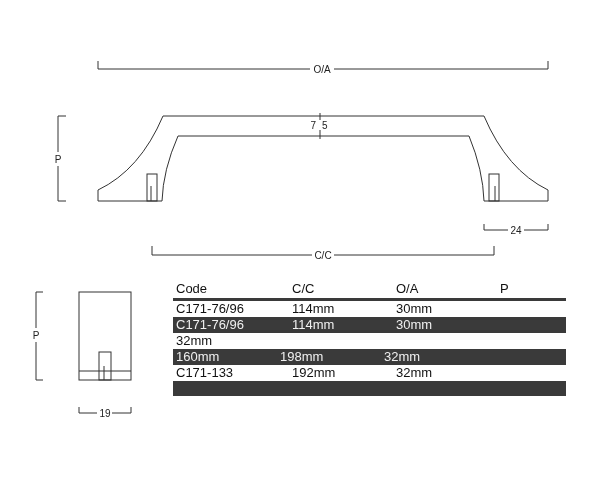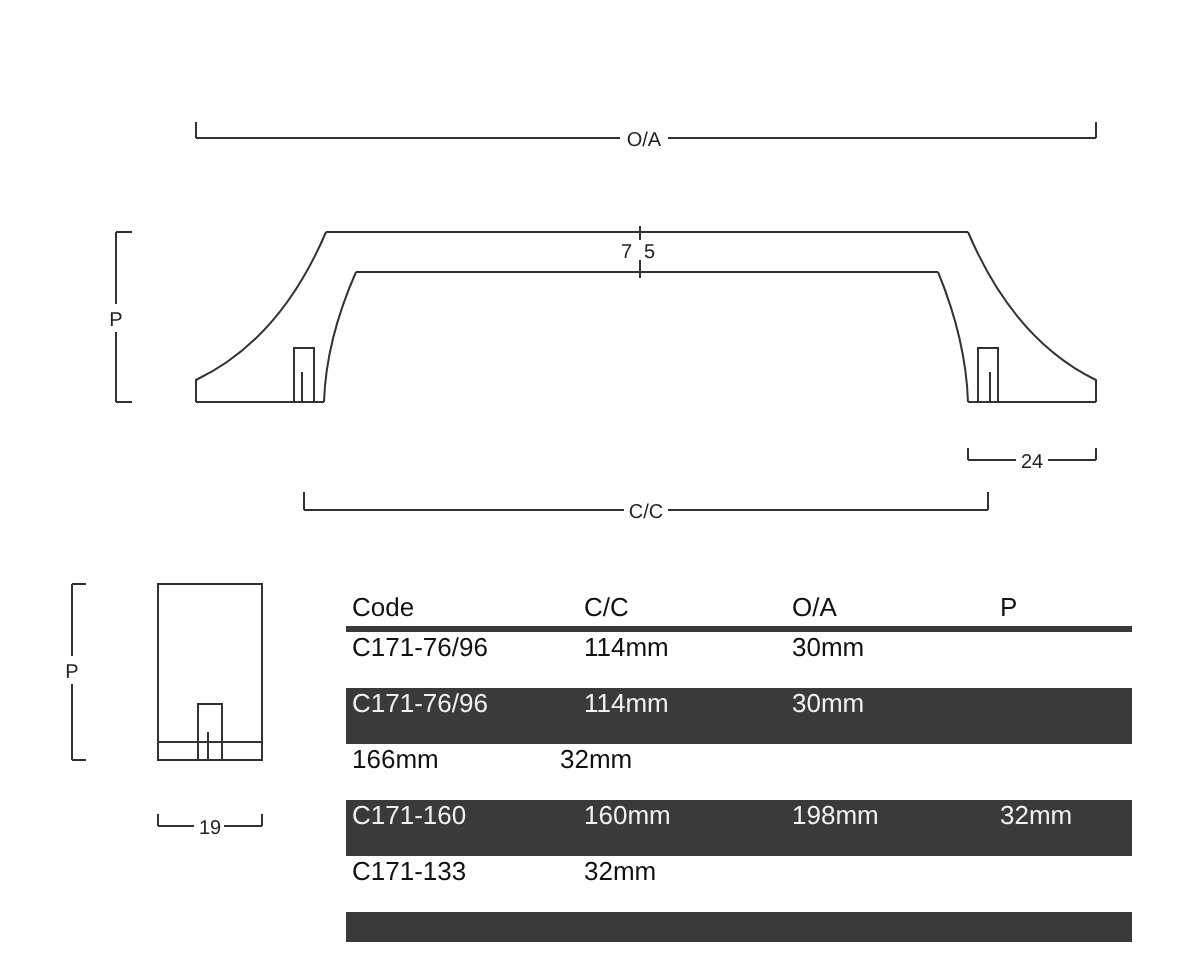--- a/index.html
+++ b/index.html
@@ -1,23 +1,23 @@
 <!DOCTYPE html>
 <html><head>
 <meta charset="utf-8">
 <style>
   html, body { margin: 0; padding: 0; background: #ffffff; }
   body { width: 600px; height: 483px; position: relative; overflow: hidden;
          font-family: "Liberation Sans", sans-serif; color: #111; }
   svg.drawing { position: absolute; left: 0; top: 0; }
   .dimtext { font-family: "Liberation Sans", sans-serif; font-size: 10px; fill: #222; }
-  .table { position: absolute; left: 173px; top: 296px; width: 393px; }
+  .table { position: absolute; left: 173px; top: 281px; width: 393px; }
   .thead { display: flex; height: 16px; font-size: 13px; line-height: 16px; padding-left: 3px; }
   .hrule { height: 3px; background: #3a3a3a; margin-top: 1px; }
-  .row { display: flex; height: 28px; font-size: 13px; line-height: 16px; padding-left: 3px; margin-top: 0px; }
+  .row { display: flex; height: 16px; font-size: 13px; line-height: 16px; padding-left: 3px; margin-top: 0px; }
   .row.dark { background: #3a3a3a; color: #f0f0f0; }
   .c1 { width: 116px; } .c2 { width: 104px; } .c3 { width: 104px; } .c4 { width: 66px; }
   .row.blank { height: 15px; }
 </style>
 </head>
 <body>
 
 <svg class="drawing" width="600" height="483" viewBox="0 0 600 483">
   <g stroke="#333" stroke-width="1" fill="none">
 
@@ -119,27 +119,26 @@
     <span class="c1">C171-76/96</span>
     <span class="c3">114mm</span>
     <span class="c4">30mm</span>
   </div>
   <div class="row dark">
     <span class="c1">C171-76/96</span>
     <span class="c3">114mm</span>
     <span class="c4">30mm</span>
   </div>
   <div class="row">
-    <span class="c3">166mm</span>
     <span class="c4">32mm</span>
   </div>
   <div class="row dark">
-    <span class="c1">C171-160</span>
     <span class="c2">160mm</span>
     <span class="c3">198mm</span>
     <span class="c4">32mm</span>
   </div>
   <div class="row">
     <span class="c1">C171-133</span>
+    <span class="c2">192mm</span>
     <span class="c4">32mm</span>
   </div>
   <div class="row dark blank"></div>
 </div>
 
 </body></html>

